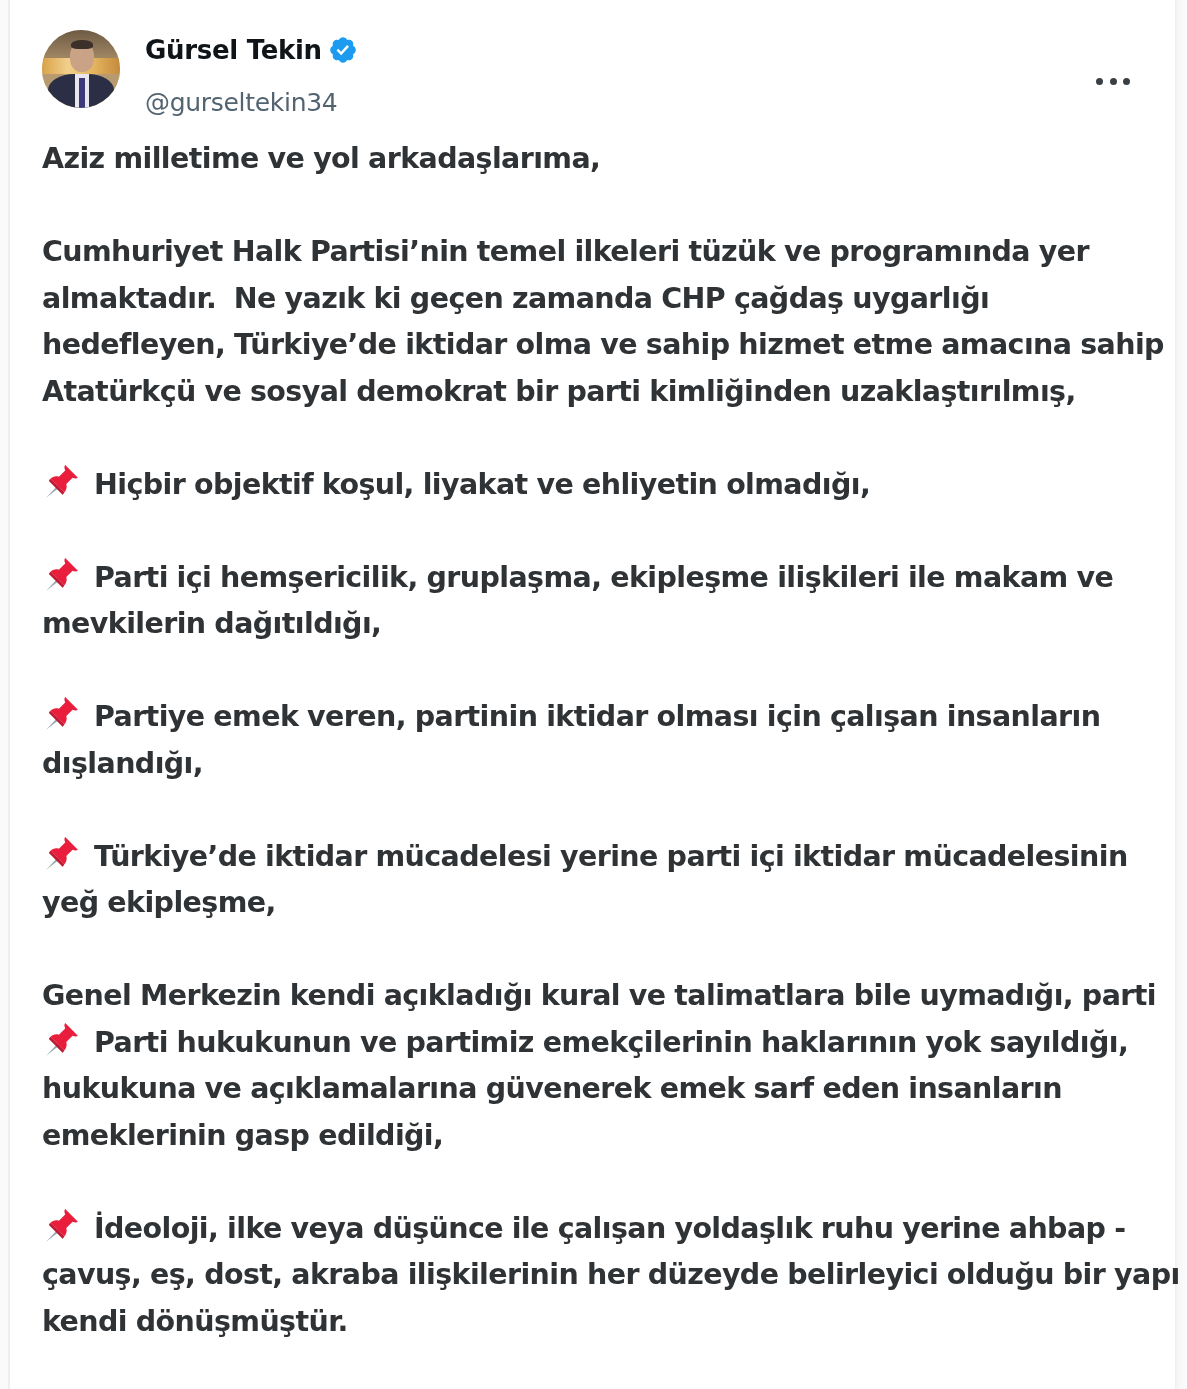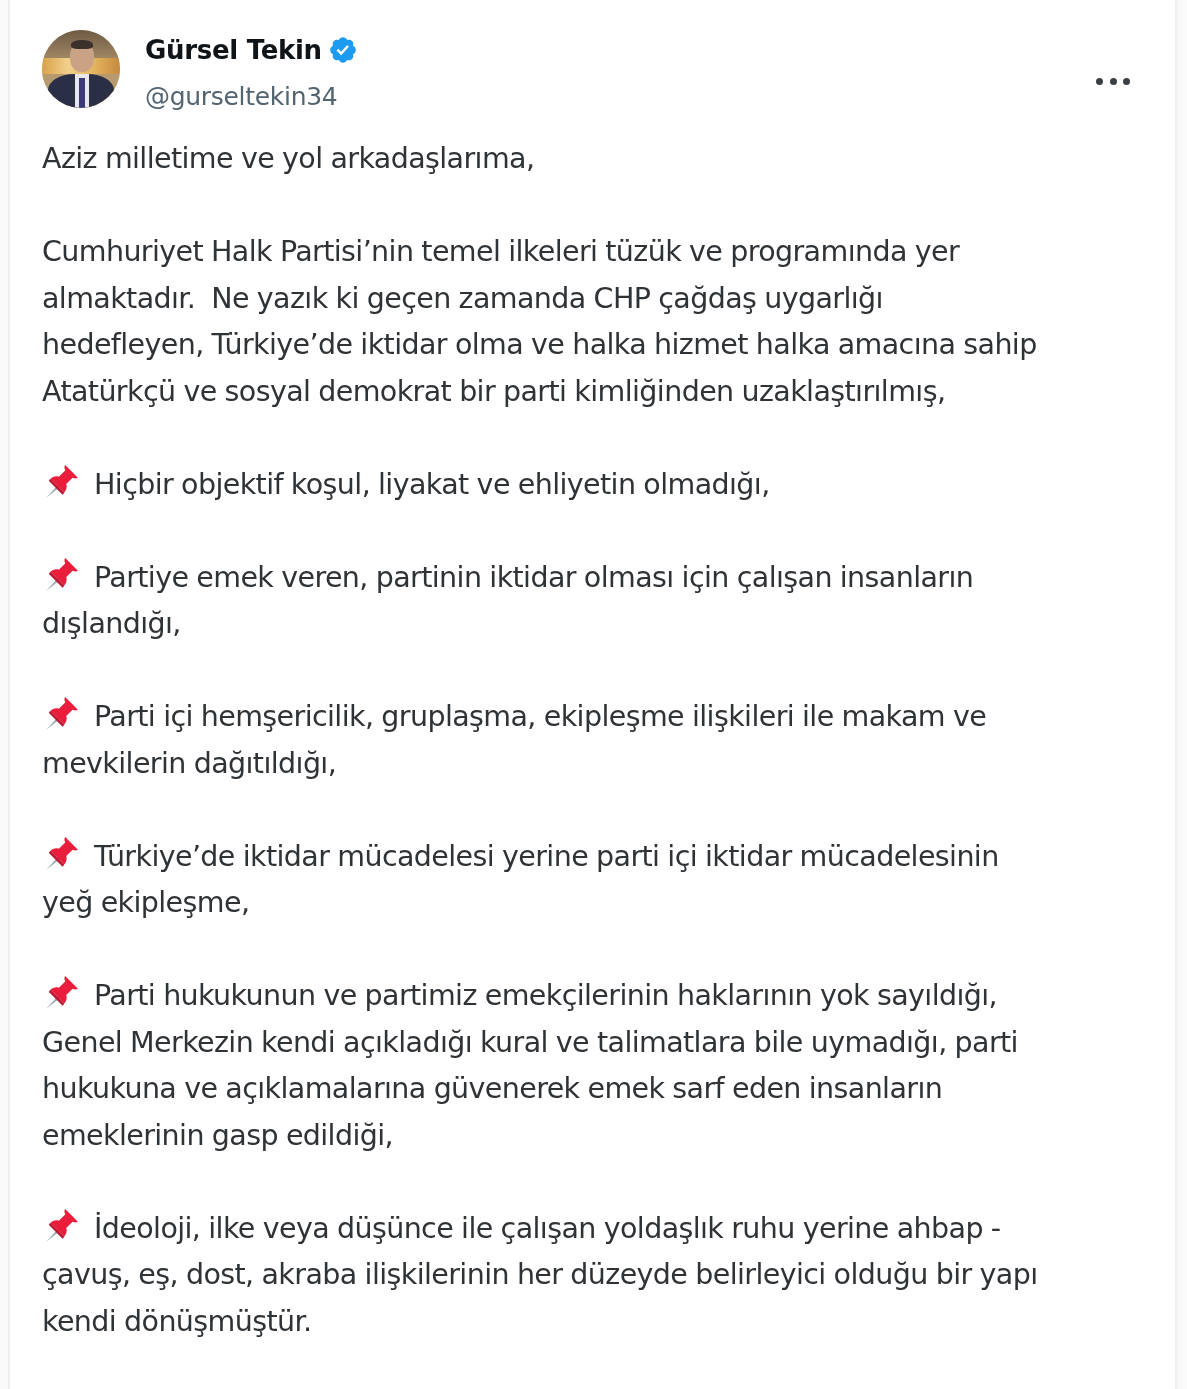--- a/index.html
+++ b/index.html
@@ -107,21 +107,21 @@
   .verified {
     margin-left: 6px;
     width: 30px;
     height: 30px;
     display: inline-block;
   }
   .handle {
     font-family: "DejaVu Sans", "Liberation Sans", sans-serif;
     font-size: 25px;
     color: #536471;
-    margin-top: 14px;
+    margin-top: 20px;
     letter-spacing: -0.3px;
   }
   .more {
     position: absolute;
     right: 22px;
     top: 42px;
     width: 34px;
     height: 18px;
     display: flex;
     justify-content: space-between;
@@ -140,20 +140,21 @@
     font-family: "DejaVu Sans", "Liberation Sans", sans-serif;
     font-size: 28.5px;
     line-height: 46.5px;
     color: #2f3336;
     letter-spacing: -0.6px;
     word-spacing: -0.5px;
   }
   .para {
     margin: 0 0 46.5px 0;
     white-space: normal;
+    font-weight: bold;
   }
   .line {
     display: block;
     white-space: nowrap;
   }
   .pin {
     display: inline-block;
     width: 38px;
     height: 38px;
     vertical-align: -7px;
@@ -202,66 +203,66 @@
 
   <div class="content">
 
     <p class="para">
       <span class="line">Aziz milletime ve yol arkadaşlarıma,</span>
     </p>
 
     <p class="para">
       <span class="line">Cumhuriyet Halk Partisi’nin temel ilkeleri tüzük ve programında yer</span>
       <span class="line" style="white-space: pre;">almaktadır.  Ne yazık ki geçen zamanda CHP çağdaş uygarlığı</span>
-      <span class="line">hedefleyen, Türkiye’de iktidar olma ve halka hizmet halka amacına sahip</span>
+      <span class="line">hedefleyen, Türkiye’de iktidar olma ve sahip hizmet etme amacına sahip</span>
       <span class="line">Atatürkçü ve sosyal demokrat bir parti kimliğinden uzaklaştırılmış,</span>
     </p>
 
     <p class="para">
       <span class="line"><svg class="pin" viewBox="0 0 36 36">
             <path fill="#9aaab4" d="M4 33 l12 -13 l2 2 z"></path>
             <path fill="#e81e3c" d="M22 2c-1 1-1 3 0 5l-6 6c-3-1-6 0-8 2l13 13c2-2 3-5 2-8l6-6c2 1 4 1 5 0z"></path>
             <path fill="#be1931" d="M21 28l-13-13c-1 1-1.5 2-1.5 2l13 13s1-.5 1.5-2z"></path>
           </svg><span>Hiçbir objektif koşul, liyakat ve ehliyetin olmadığı,</span></span>
+    </p>
+
+    <p class="para">
+      <span class="line"><svg class="pin" viewBox="0 0 36 36">
+            <path fill="#9aaab4" d="M4 33 l12 -13 l2 2 z"></path>
+            <path fill="#e81e3c" d="M22 2c-1 1-1 3 0 5l-6 6c-3-1-6 0-8 2l13 13c2-2 3-5 2-8l6-6c2 1 4 1 5 0z"></path>
+            <path fill="#be1931" d="M21 28l-13-13c-1 1-1.5 2-1.5 2l13 13s1-.5 1.5-2z"></path>
+          </svg><span>Parti içi hemşericilik, gruplaşma, ekipleşme ilişkileri ile makam ve</span></span>
+      <span class="line">mevkilerin dağıtıldığı,</span>
     </p>
 
     <p class="para">
       <span class="line"><svg class="pin" viewBox="0 0 36 36">
             <path fill="#9aaab4" d="M4 33 l12 -13 l2 2 z"></path>
             <path fill="#e81e3c" d="M22 2c-1 1-1 3 0 5l-6 6c-3-1-6 0-8 2l13 13c2-2 3-5 2-8l6-6c2 1 4 1 5 0z"></path>
             <path fill="#be1931" d="M21 28l-13-13c-1 1-1.5 2-1.5 2l13 13s1-.5 1.5-2z"></path>
           </svg><span>Partiye emek veren, partinin iktidar olması için çalışan insanların</span></span>
       <span class="line">dışlandığı,</span>
     </p>
 
     <p class="para">
       <span class="line"><svg class="pin" viewBox="0 0 36 36">
             <path fill="#9aaab4" d="M4 33 l12 -13 l2 2 z"></path>
             <path fill="#e81e3c" d="M22 2c-1 1-1 3 0 5l-6 6c-3-1-6 0-8 2l13 13c2-2 3-5 2-8l6-6c2 1 4 1 5 0z"></path>
             <path fill="#be1931" d="M21 28l-13-13c-1 1-1.5 2-1.5 2l13 13s1-.5 1.5-2z"></path>
-          </svg><span>Parti içi hemşericilik, gruplaşma, ekipleşme ilişkileri ile makam ve</span></span>
-      <span class="line">mevkilerin dağıtıldığı,</span>
-    </p>
-
-    <p class="para">
-      <span class="line"><svg class="pin" viewBox="0 0 36 36">
-            <path fill="#9aaab4" d="M4 33 l12 -13 l2 2 z"></path>
-            <path fill="#e81e3c" d="M22 2c-1 1-1 3 0 5l-6 6c-3-1-6 0-8 2l13 13c2-2 3-5 2-8l6-6c2 1 4 1 5 0z"></path>
-            <path fill="#be1931" d="M21 28l-13-13c-1 1-1.5 2-1.5 2l13 13s1-.5 1.5-2z"></path>
           </svg><span>Türkiye’de iktidar mücadelesi yerine parti içi iktidar mücadelesinin</span></span>
       <span class="line">yeğ ekipleşme,</span>
     </p>
 
     <p class="para">
+      <span class="line">Genel Merkezin kendi açıkladığı kural ve talimatlara bile uymadığı, parti</span>
       <span class="line"><svg class="pin" viewBox="0 0 36 36">
             <path fill="#9aaab4" d="M4 33 l12 -13 l2 2 z"></path>
             <path fill="#e81e3c" d="M22 2c-1 1-1 3 0 5l-6 6c-3-1-6 0-8 2l13 13c2-2 3-5 2-8l6-6c2 1 4 1 5 0z"></path>
             <path fill="#be1931" d="M21 28l-13-13c-1 1-1.5 2-1.5 2l13 13s1-.5 1.5-2z"></path>
           </svg><span>Parti hukukunun ve partimiz emekçilerinin haklarının yok sayıldığı,</span></span>
-      <span class="line">Genel Merkezin kendi açıkladığı kural ve talimatlara bile uymadığı, parti</span>
       <span class="line">hukukuna ve açıklamalarına güvenerek emek sarf eden insanların</span>
       <span class="line">emeklerinin gasp edildiği,</span>
     </p>
 
     <p class="para">
       <span class="line"><svg class="pin" viewBox="0 0 36 36">
             <path fill="#9aaab4" d="M4 33 l12 -13 l2 2 z"></path>
             <path fill="#e81e3c" d="M22 2c-1 1-1 3 0 5l-6 6c-3-1-6 0-8 2l13 13c2-2 3-5 2-8l6-6c2 1 4 1 5 0z"></path>
             <path fill="#be1931" d="M21 28l-13-13c-1 1-1.5 2-1.5 2l13 13s1-.5 1.5-2z"></path>
           </svg><span>İdeoloji, ilke veya düşünce ile çalışan yoldaşlık ruhu yerine ahbap -</span></span>

